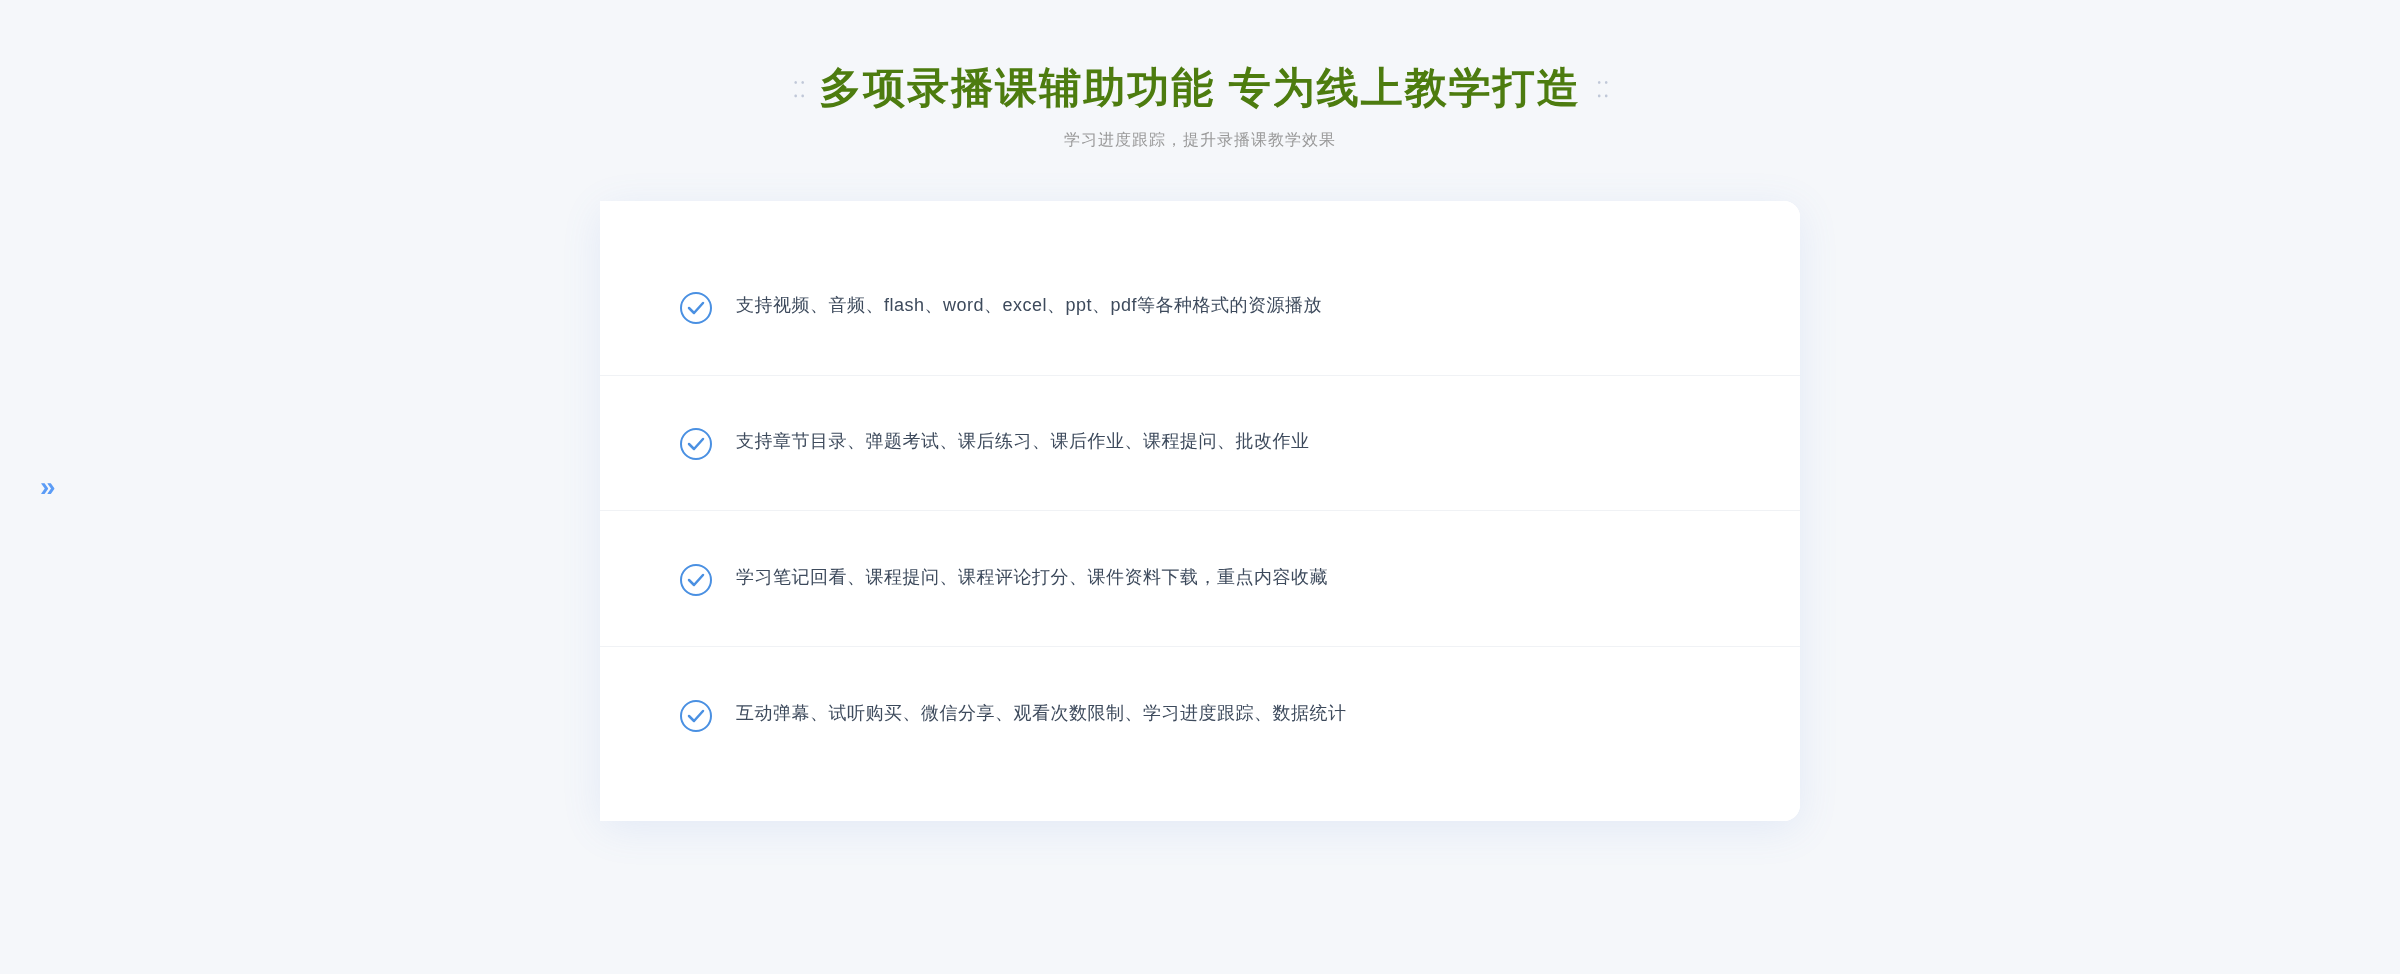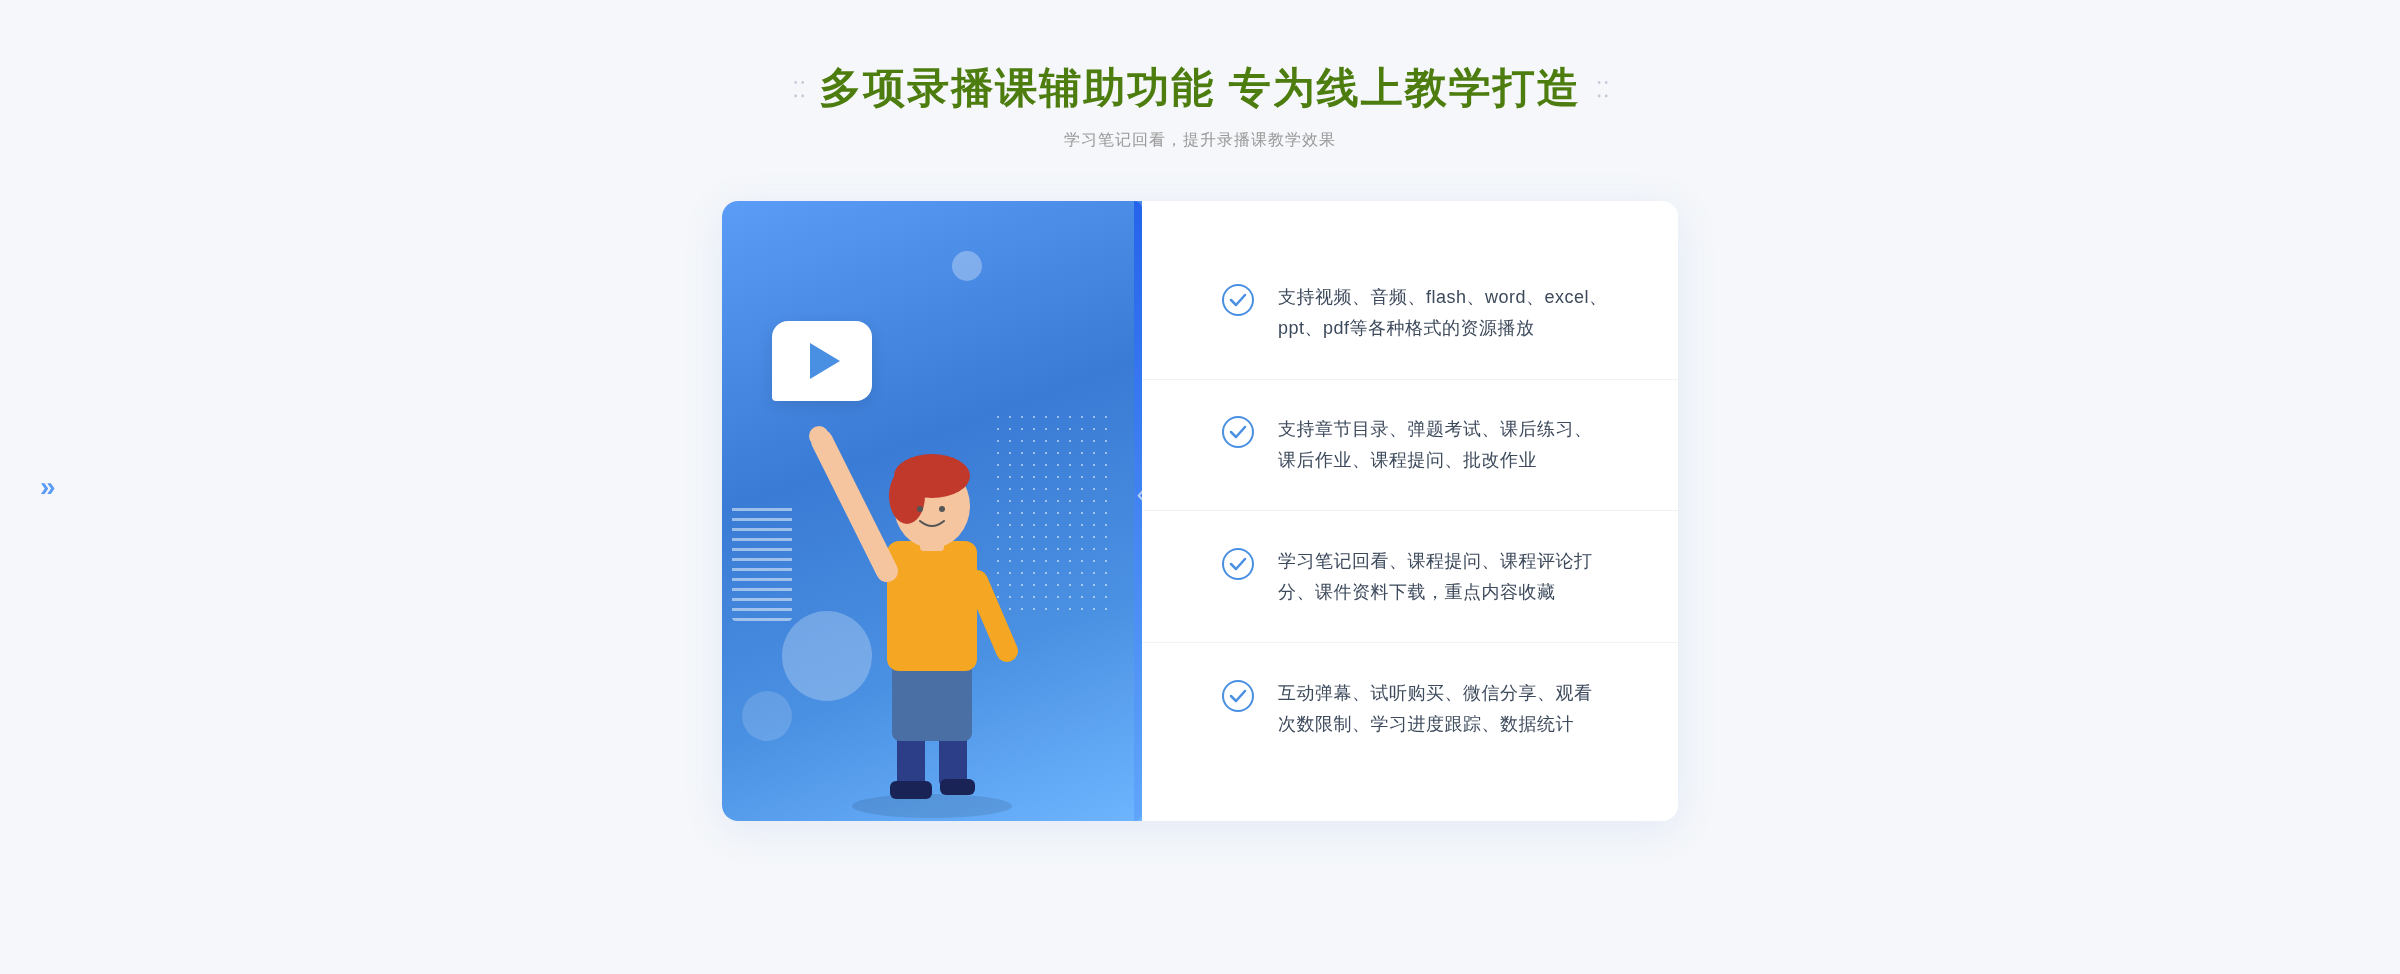--- a/index.html
+++ b/index.html
@@ -60,24 +60,24 @@
 
     .subtitle {
       font-size: 16px;
       color: #999;
       letter-spacing: 1px;
     }
 
     .content-card {
       background: white;
       border-radius: 16px;
-      width: 956px;
+      width: 1200px;
       max-width: 90%;
       display: flex;
-      flex-direction: row;
+      flex-direction: column;
       overflow: visible;
       box-shadow: 0 8px 40px rgba(100, 140, 220, 0.12);
       position: relative;
       min-height: 620px;
     }
 
     .left-panel {
       width: 420px;
       min-width: 420px;
       background: linear-gradient(160deg, #5b9cf6 0%, #3a7bd5 40%, #4a90e2 70%, #6eb5ff 100%);
@@ -269,21 +269,21 @@
 <div class="page-container">
 
   <div class="page-nav-arrow-left">»</div>
 
   <div class="header-section">
     <div class="title-row">
       <span class="title-decorators">⁚ ⁚</span>
       <h1 class="main-title">多项录播课辅助功能 专为线上教学打造</h1>
       <span class="title-decorators">⁚ ⁚</span>
     </div>
-    <p class="subtitle">学习笔记回看，提升录播课教学效果</p>
+    <p class="subtitle">学习进度跟踪，提升录播课教学效果</p>
   </div>
 
   <div class="content-card">
 
     <div class="left-panel">
 
       <div class="dots-pattern"></div>
       <div class="deco-stripes">
         <div class="deco-stripes-inner"></div>
       </div>

